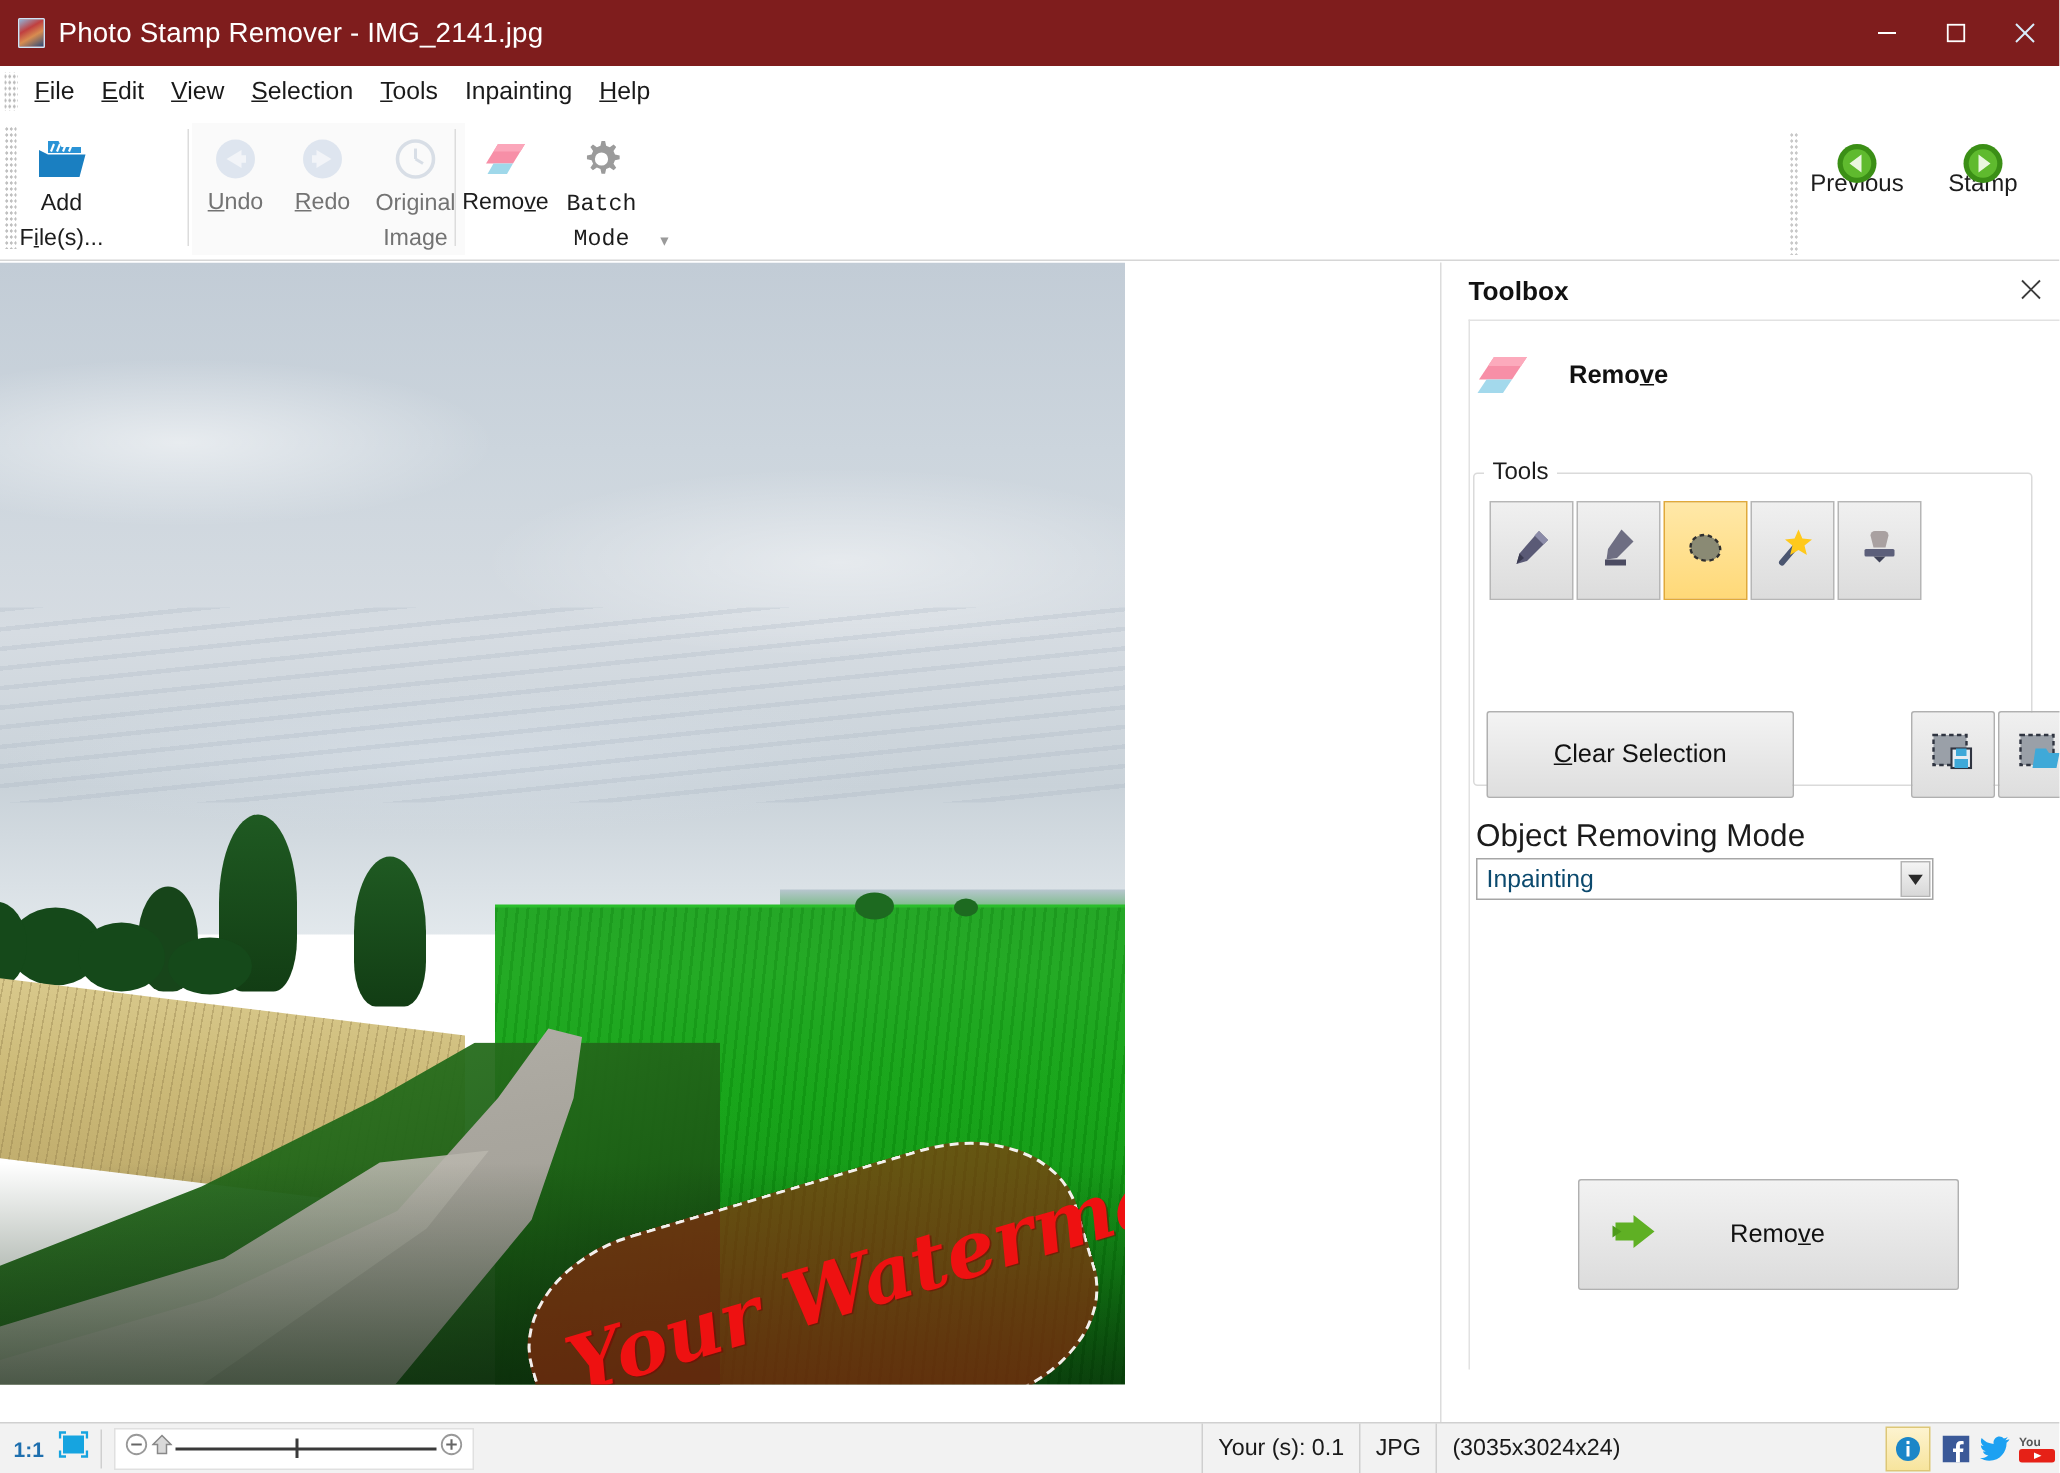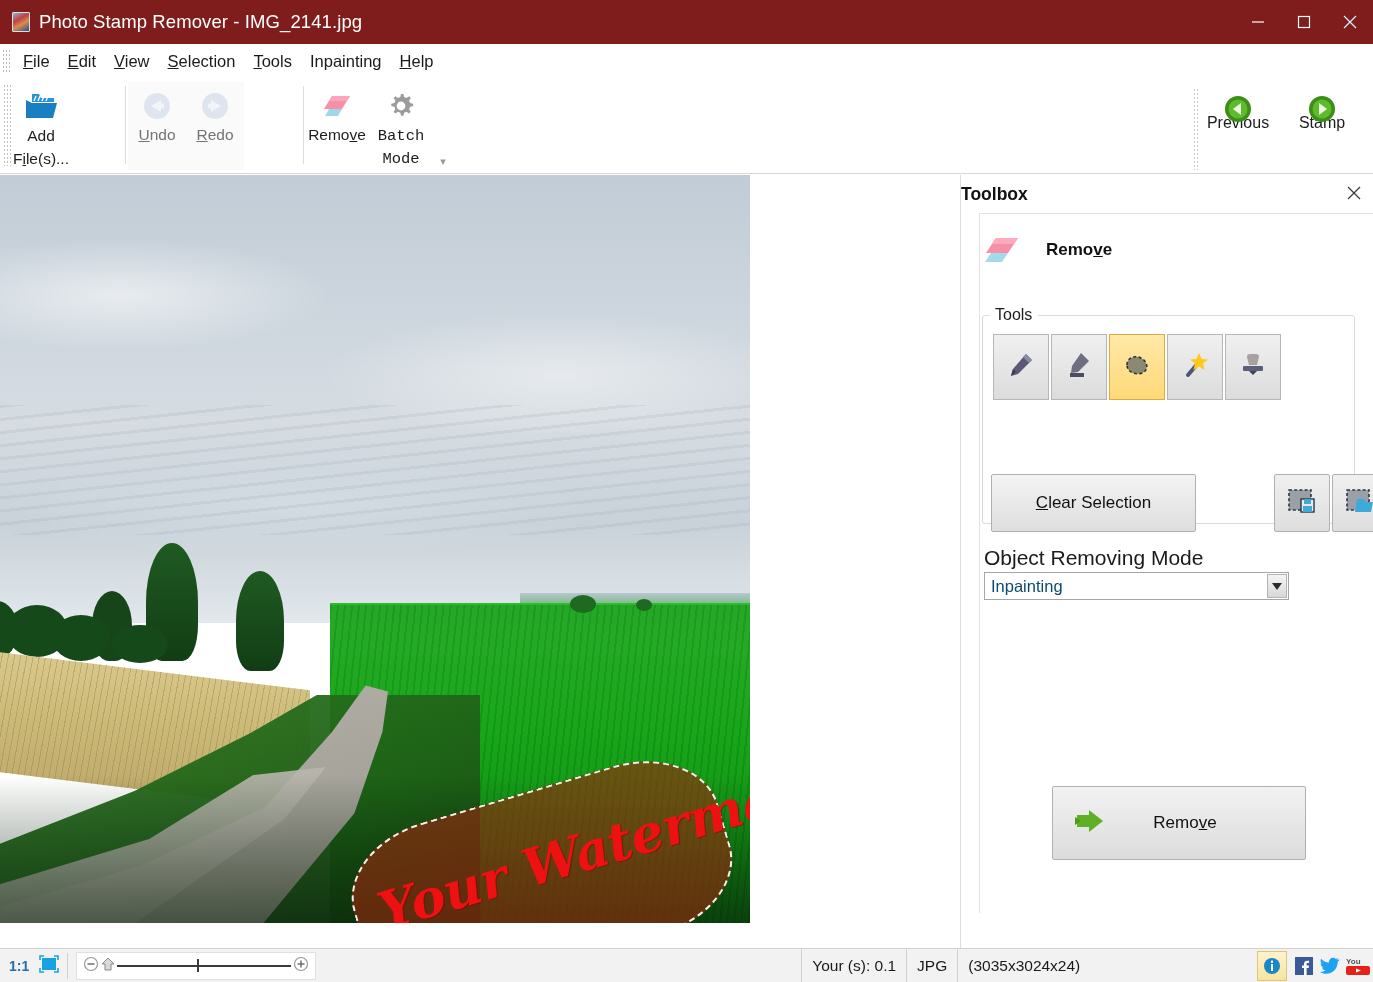--- a/index.html
+++ b/index.html
@@ -183,21 +183,21 @@
 
   
   .toolbox {
     position: absolute; left: 960px; top: 175px; width: 413px; height: 773px;
     background: #ffffff; border-left: 1px solid #dcdcdc;
   }
   .tb-head {
     position: absolute; left: 0; top: 0; width: 413px; height: 38px;
     display: flex; align-items: center;
   }
-  .tb-title { font-size: 17.5px; font-weight: bold; color: #111; }
+  .tb-title { margin-left: 18px; font-size: 17.5px; font-weight: bold; color: #111; }
   .tb-close {
     position: absolute; right: 8px; top: 6px; width: 24px; height: 24px;
     display: flex; align-items: center; justify-content: center; color: #444;
   }
   .tb-body {
     position: absolute; left: 18px; top: 38px; width: 413px; height: 700px;
     border-top: 1px solid #e2e2e2; border-left: 1px solid #e2e2e2;
     background: #fff;
   }
   .mode-row {
@@ -369,20 +369,30 @@
       </div>
       <div class="rib-btn disabled">
         <div class="rib-ico">
           <svg width="30" height="30" viewBox="0 0 30 30">
             <circle cx="15" cy="15" r="13" fill="#b9c9e0"></circle>
             <path d="M11 9 L21 15 L11 21 Z" fill="#e8eef7"></path>
             <rect x="8" y="12.5" width="5" height="5" fill="#e8eef7"></rect>
           </svg>
         </div>
         <div class="rib-lbl"><u>R</u>edo</div>
+      </div>
+      <div class="rib-btn disabled" style="width:66px;">
+        <div class="rib-ico">
+          <svg width="30" height="30" viewBox="0 0 30 30">
+            <circle cx="15" cy="15" r="12" fill="none" stroke="#aab9cc" stroke-width="2.4"></circle>
+            <line x1="15" y1="15" x2="15" y2="8" stroke="#aab9cc" stroke-width="2"></line>
+            <line x1="15" y1="15" x2="20" y2="18" stroke="#aab9cc" stroke-width="2"></line>
+          </svg>
+        </div>
+        <div class="rib-lbl two">Original<br>Image</div>
       </div>
     </div>
 
     <div class="rib-sep" style="left:303px;"></div>
 
     <div class="rib-grp" style="left:306px;">
       <div class="rib-btn" style="width:62px;">
         <div class="rib-ico">
           <svg width="34" height="26" viewBox="0 0 34 26">
             <path d="M12 3 L30 3 L22 16 L4 16 Z" fill="#f78fa7"></path>

